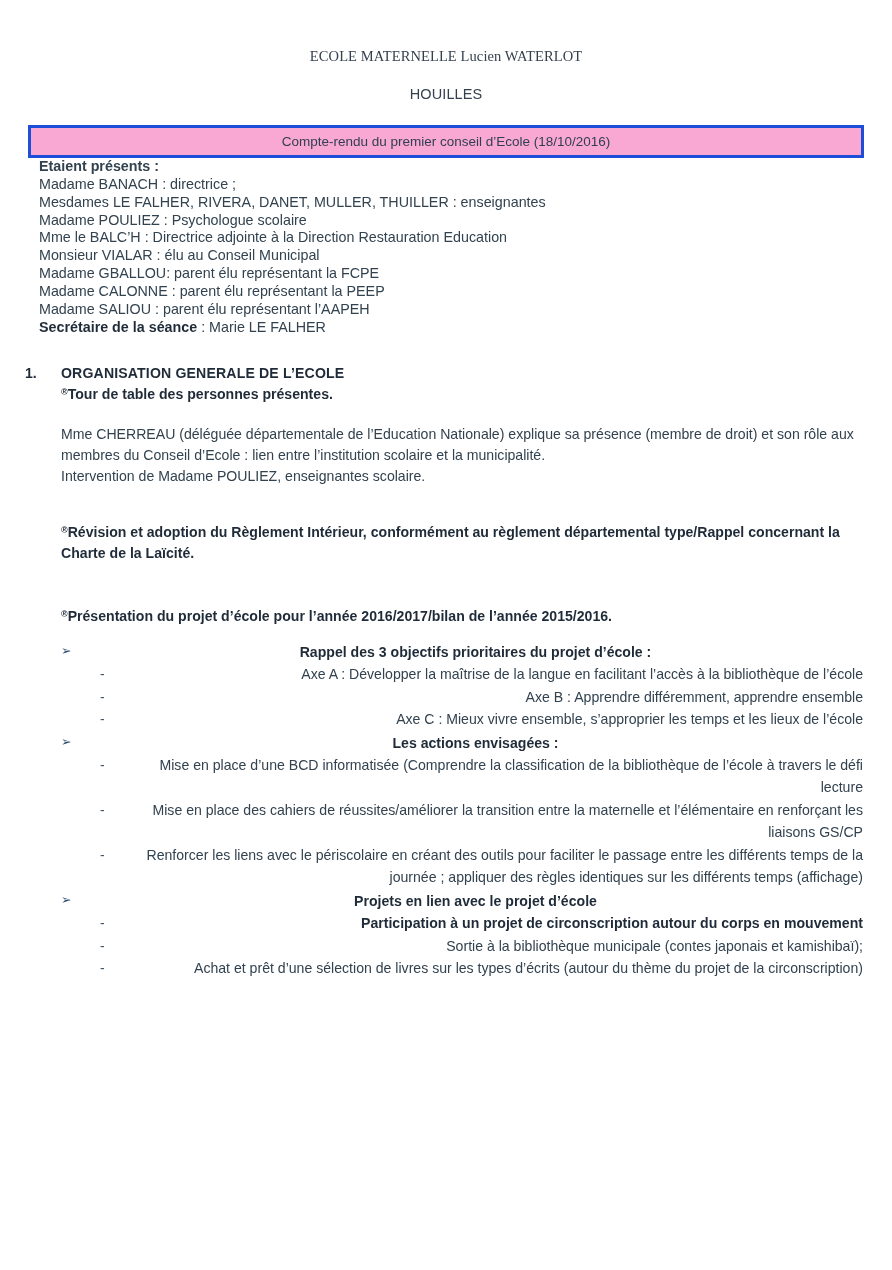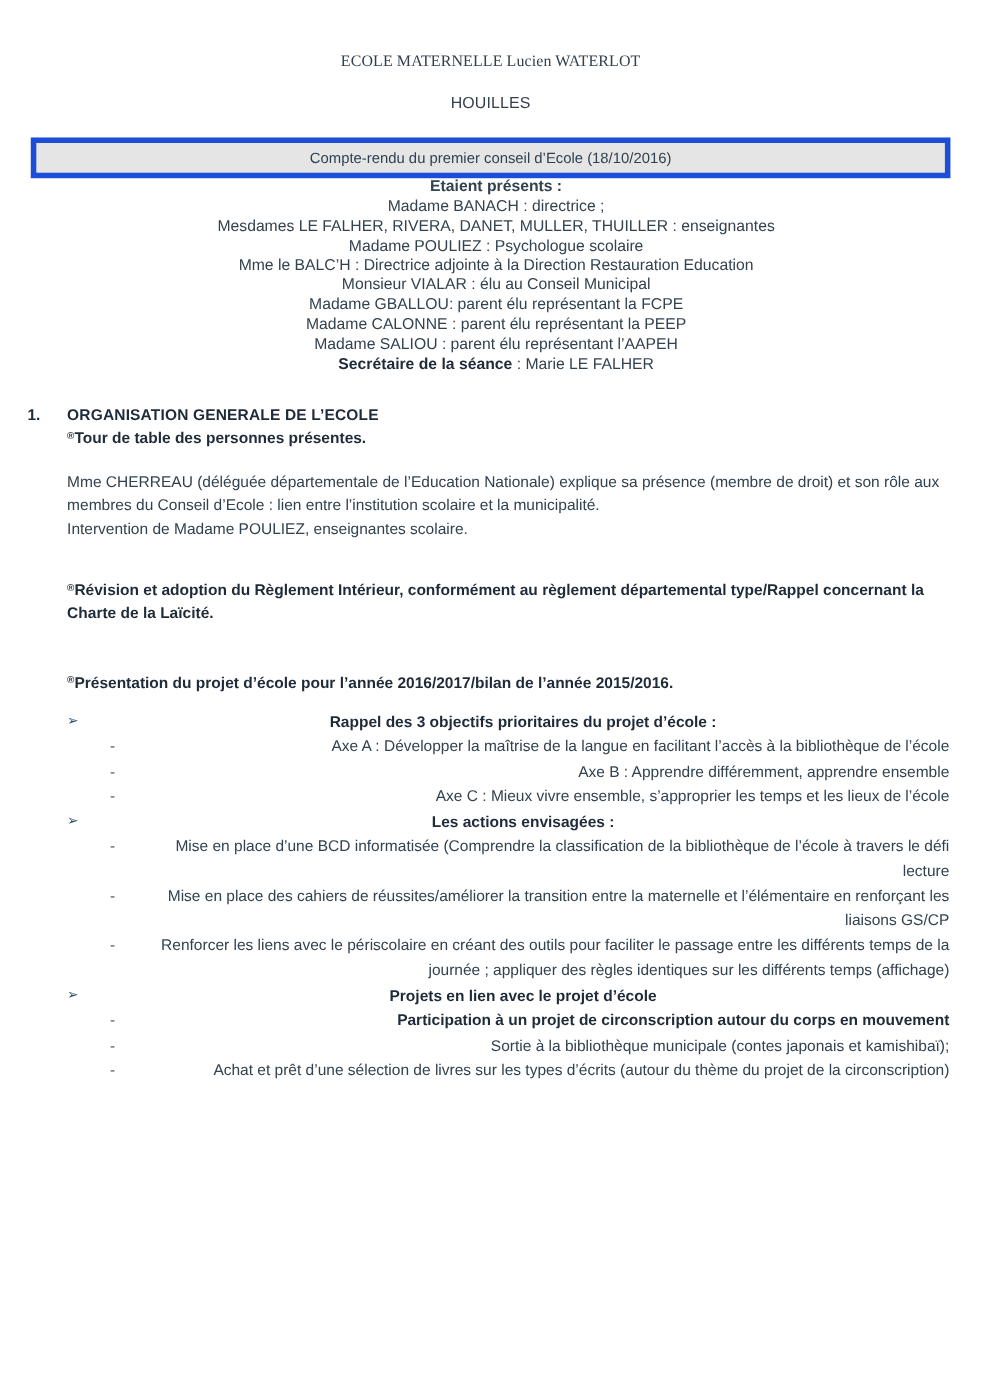--- a/index.html
+++ b/index.html
@@ -30,33 +30,32 @@
     font-size: 14.5px;
     color: #333f4d;
     letter-spacing: 0.1px;
   }
   .doc-head.line1 { padding-top: 48px; font-family: Liberation Serif, serif; }
   .doc-head.line2 { padding-top: 21px; }
 
   
   .banner {
     margin: 23px 28px 0 28px;
-    border: 5px solid #1d4ed8;
-    background: #e5e5e5;
+    border: 3px solid #1d4ed8;
+    background: #f9a8d4;
     height: 27px;
     line-height: 27px;
     text-align: center;
     font-size: 13.5px;
     color: #2f3f4f;
   }
 
   
   .body-block {
     padding: 0 29px 0 39px;
-    text-align: center;
   }
 
   p.para {
     margin: 0;
     font-size: 14.3px;
     line-height: 1.25;
     color: #32424f;
   }
 
   .attendee {

